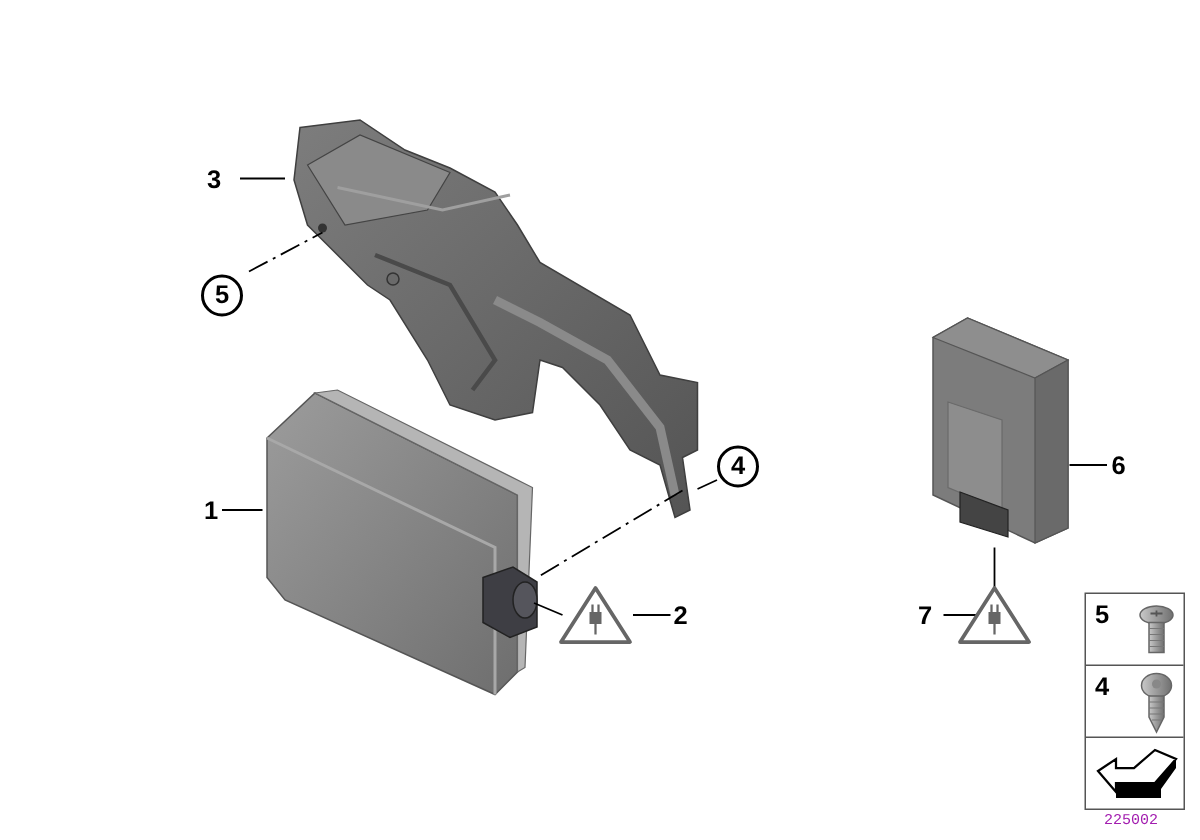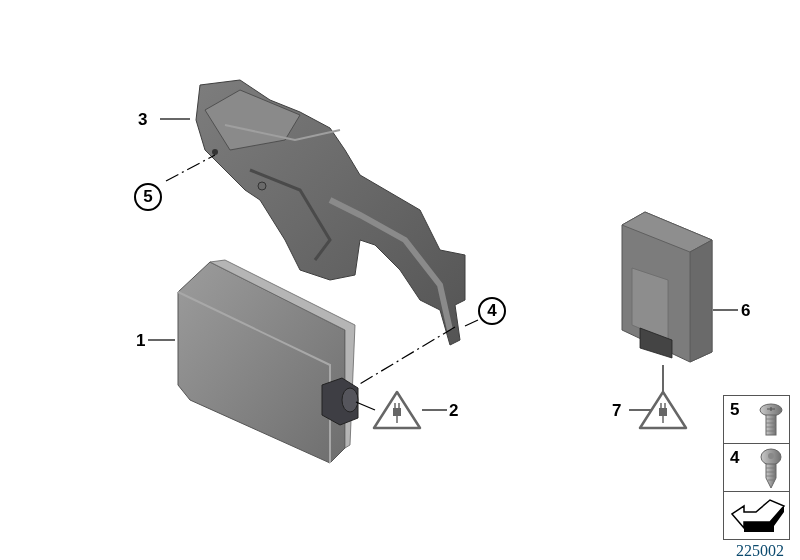--- a/index.html
+++ b/index.html
@@ -8,22 +8,22 @@
   #canvas { position: absolute; left: 0; top: 0; width: 800px; height: 560px; }
   .lbl { position: absolute; font-family: "Liberation Sans", sans-serif; font-weight: bold;
          font-size: 17px; color: #000; line-height: 1; }
   .circ { position: absolute; width: 28px; height: 28px; border: 2px solid #000; border-radius: 50%;
           box-sizing: border-box; display: flex; align-items: center; justify-content: center;
           font-family: "Liberation Sans", sans-serif; font-weight: bold; font-size: 17px; background: #fff; }
   .legend { position: absolute; left: 723px; top: 395px; width: 67px; height: 145px;
             border: 1px solid #555; box-sizing: border-box; background: #fff; }
   .legend-cell { position: absolute; left: 0; width: 100%; border-bottom: 1px solid #555; box-sizing: border-box; }
   .legend-num { position: absolute; left: 6px; top: 4px; font-weight: bold; font-size: 17px; font-family: "Liberation Sans", sans-serif; }
-  .docnum { position: absolute; left: 736px; top: 542px; font-size: 16px; color: #0c4a6e;
-            font-family: Liberation Serif, serif; }
+  .docnum { position: absolute; left: 736px; top: 542px; font-size: 10px; color: #a21caf;
+            font-family: Liberation Mono, monospace; }
 </style>
 </head>
 <body>
 
 <svg id="canvas" viewBox="0 0 800 560" xmlns="http://www.w3.org/2000/svg">
   <defs>
     <linearGradient id="gBox" x1="0" y1="0" x2="1" y2="1">
       <stop offset="0" stop-color="#9c9c9c"></stop>
       <stop offset="1" stop-color="#6e6e6e"></stop>
     </linearGradient>

